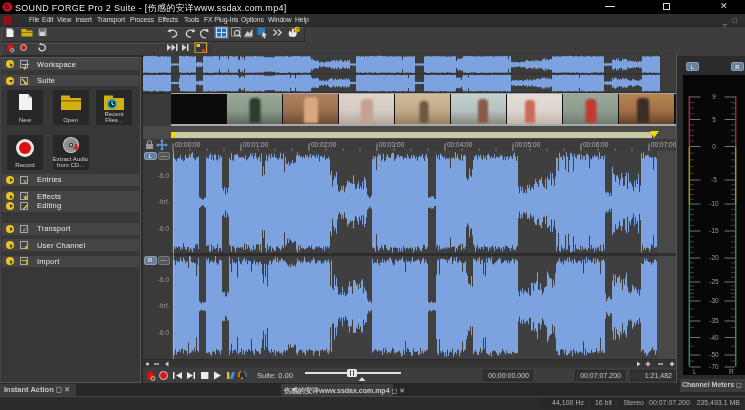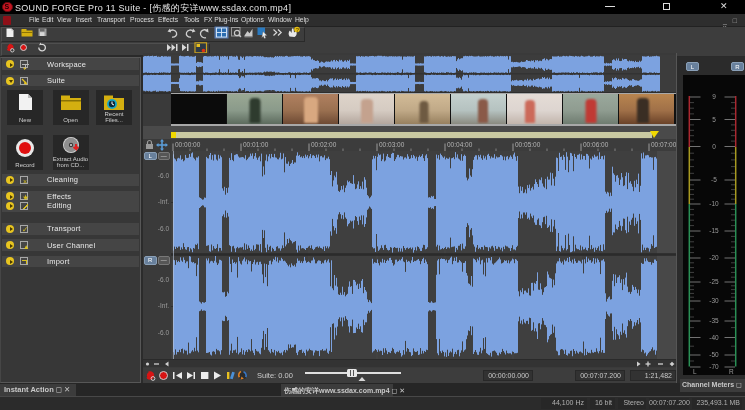--- a/index.html
+++ b/index.html
@@ -1,32 +1,32 @@
 <!DOCTYPE html>
 <html><head><meta charset="utf-8"><style>
 *{margin:0;padding:0;box-sizing:border-box}
 body{width:745px;height:410px;overflow:hidden;background:#2b2b2b;font-family:"Liberation Sans",sans-serif;position:relative}
 .abs{position:absolute}
 .hdr{position:absolute;left:2px;width:137px;height:11.5px;background:#454545;display:flex;align-items:center}
 .hdr .arr{width:8px;height:8px;border-radius:50%;background:#e8c520;margin-left:4px;position:relative}
 .hdr .arr:after{content:"";position:absolute;left:3.5px;top:2.5px;border-left:3px solid #4a3a00;border-top:2px solid transparent;border-bottom:2px solid transparent}
 .hdr .arr.dn:after{left:2.5px;top:3.5px;border-left:2px solid transparent;border-right:2px solid transparent;border-top:3px solid #4a3a00;border-bottom:none}
 .hdr .ic{width:8px;height:8px;border:1px solid #a8a8a8;margin-left:6px;position:relative;background:transparent}
-.hdr .lb{color:#e8e8e8;font-size:7.5px;margin-left:19px;letter-spacing:.2px}
+.hdr .lb{color:#e8e8e8;font-size:7.5px;margin-left:9px;letter-spacing:.2px}
 .ib{position:absolute;background:#272727;width:36px;height:35px}
 .ib .cap{position:absolute;bottom:2px;width:100%;text-align:center;font-size:6px;color:#d0d0d0;line-height:6px}
 .wbtn{position:absolute;width:12.5px;height:8.5px;background:#68809c;border:1px solid #8aa0b8;border-radius:2px;color:#fff;font-size:6px;text-align:center;line-height:7px}
 .mbtn{position:absolute;width:12.5px;height:8.5px;background:#565656;border:1px solid #787878;border-radius:2px;color:#ddd;font-size:6px;text-align:center;line-height:6px}
 .tbox{position:absolute;height:11px;background:#323232;border:1px solid #282828;color:#c9c9c9;font-size:7px;text-align:right;line-height:10px;padding-right:3px}
 </style></head><body>
 
 <div class="abs" style="left:0;top:0;width:745px;height:13.5px;background:#000"></div>
 <div class="abs" style="left:2px;top:1.5px;width:10.5px;height:10.5px;border-radius:50%;background:#c41420;border:1px solid #6a0a10"></div>
 <div class="abs" style="left:4.5px;top:3px;color:#200;font-size:7px;font-weight:bold">S</div>
-<div class="abs" style="left:15px;top:1.5px;color:#e8e8e8;font-size:9px;letter-spacing:0.3px">SOUND FORGE Pro 11 Suite - [伤感的安详www.ssdax.com.mp4]</div>
+<div class="abs" style="left:15px;top:1.5px;color:#e8e8e8;font-size:9px;letter-spacing:0.3px">SOUND FORGE Pro 2 Suite - [伤感的安详www.ssdax.com.mp4]</div>
 <div class="abs" style="left:605px;top:6px;width:10px;height:1.2px;background:#ddd"></div>
 <div class="abs" style="left:663px;top:2.5px;width:7px;height:7px;border:1px solid #ddd"></div>
 <div class="abs" style="left:720px;top:1px;color:#ddd;font-size:9px">✕</div>
 <div class="abs" style="left:0;top:13.5px;width:745px;height:13px;background:#2e2e2e;border-bottom:1px solid #222"></div>
 <div class="abs" style="left:3px;top:15.5px;width:8px;height:9px;background:#8e1018;border-radius:1px"></div>
 <div class="abs" style="left:29px;top:16px;color:#dcdcdc;font-size:6.8px;letter-spacing:-0.1px">File</div>
 <div class="abs" style="left:42px;top:16px;color:#dcdcdc;font-size:6.8px;letter-spacing:-0.1px">Edit</div>
 <div class="abs" style="left:57px;top:16px;color:#dcdcdc;font-size:6.8px;letter-spacing:-0.1px">View</div>
 <div class="abs" style="left:75.5px;top:16px;color:#dcdcdc;font-size:6.8px;letter-spacing:-0.1px">Insert</div>
 <div class="abs" style="left:97px;top:16px;color:#dcdcdc;font-size:6.8px;letter-spacing:-0.1px">Transport</div>
@@ -118,21 +118,21 @@
         <path d="M6.5,6.5 l-3.5,-0.5 0.8,-3 z" fill="#e8c520"></path>
       </svg>
     </div>
     <div class="lb">Suite</div>
   </div>
 <div class="hdr" style="top:174.2px">
     <div class="arr "></div>
     <div class="ic">
       <div style="position:absolute;left:2px;top:1px;color:#d8c020;font-size:7px;line-height:7px">×</div>
     </div>
-    <div class="lb">Cleaning</div>
+    <div class="lb">Entries</div>
   </div>
 <div class="hdr" style="top:190.5px">
     <div class="arr "></div>
     <div class="ic">
       <div style="position:absolute;left:1.2px;top:0.5px;color:#d8c020;font-size:7.5px;line-height:8px">★</div>
     </div>
     <div class="lb">Effects</div>
   </div>
 <div class="hdr" style="top:200px">
     <div class="arr "></div>

